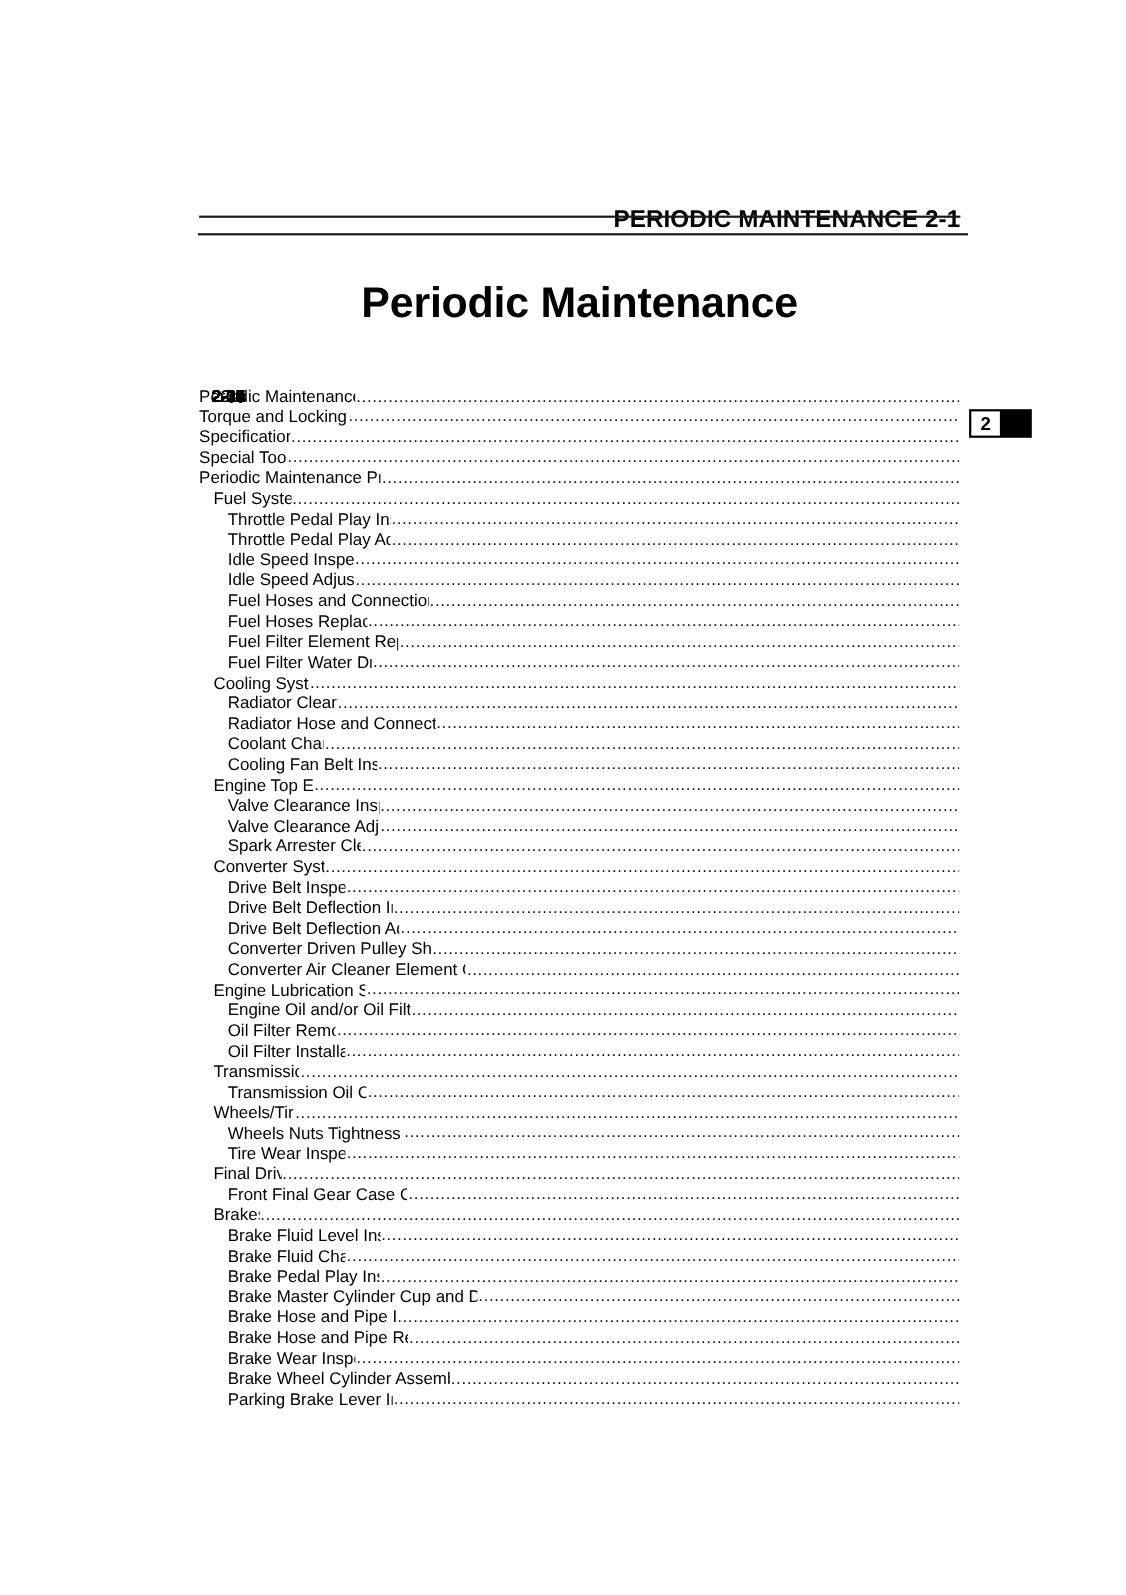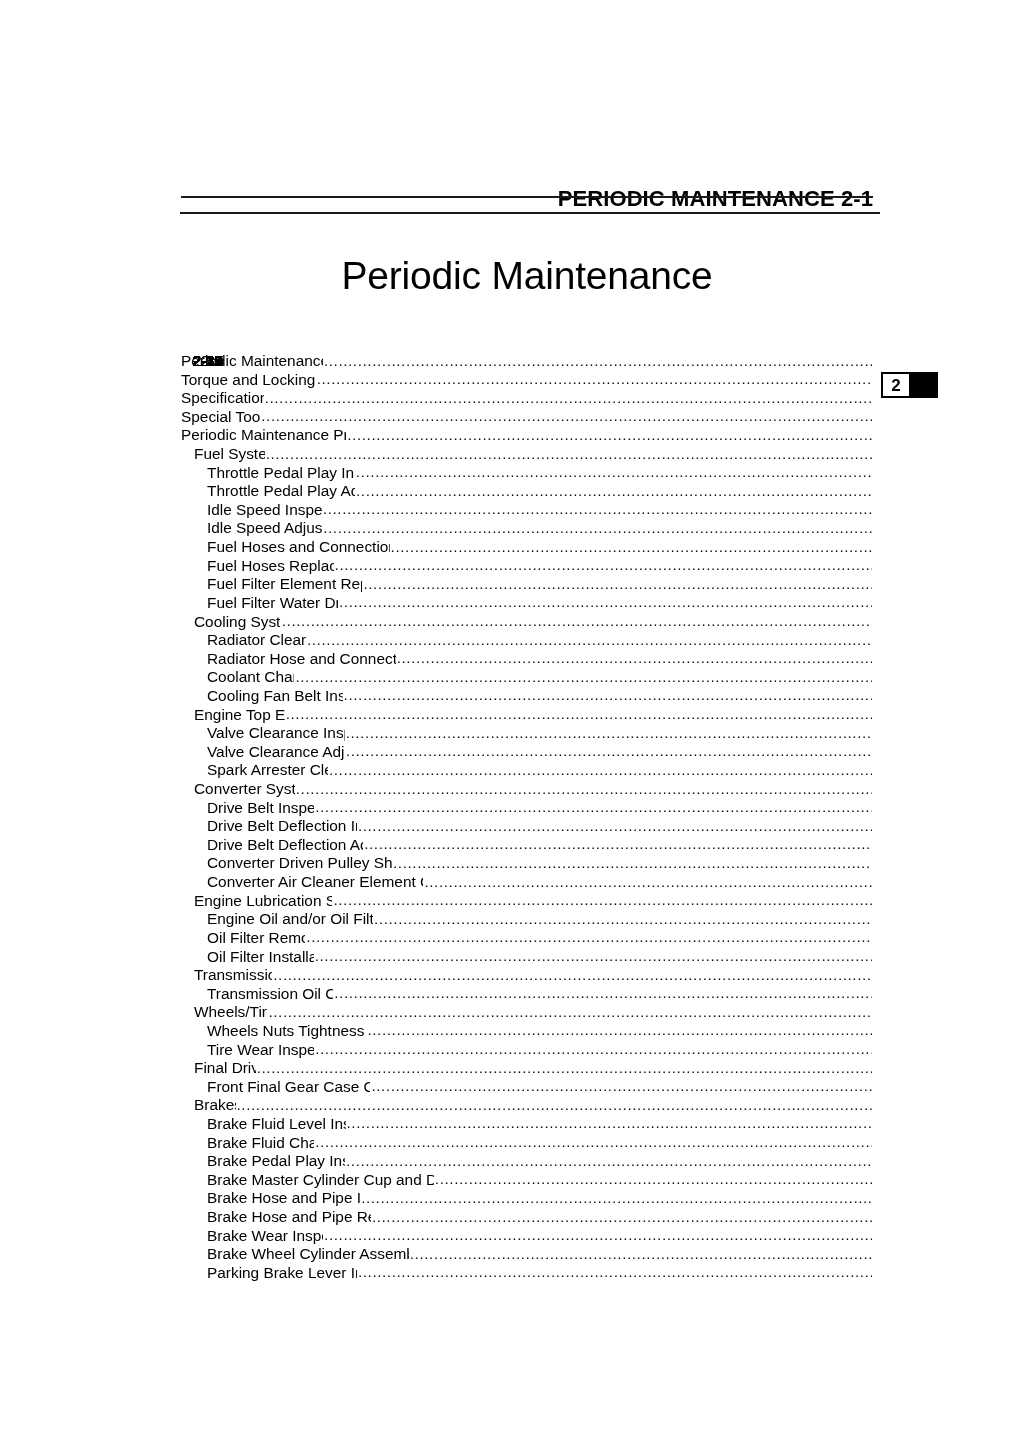--- a/index.html
+++ b/index.html
@@ -57,21 +57,21 @@
   }
 
   
   .doc-title {
     position: absolute;
     left: 181px;
     top: 256px;
     width: 692px;
     text-align: center;
     font-size: 39px;
-    font-weight: normal;
+    font-weight: bold;
     letter-spacing: -0.2px;
     line-height: 1.05;
     white-space: nowrap;
   }
   .doc-subtitle {
     position: absolute;
     left: 181px;
     top: 312px;
     width: 692px;
     text-align: center;

